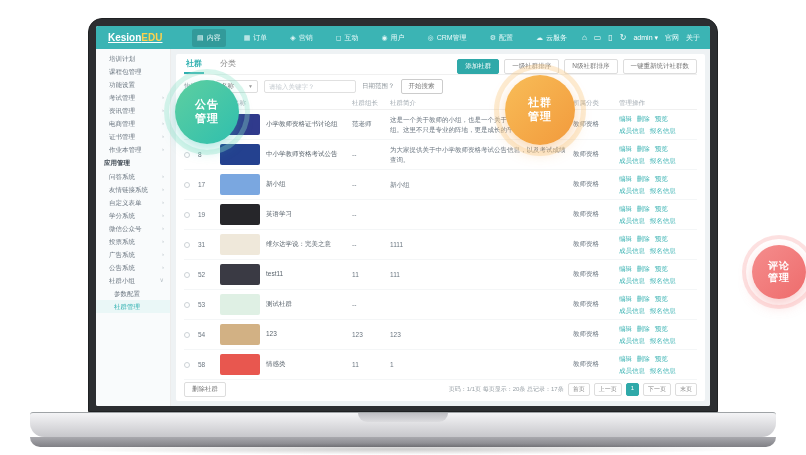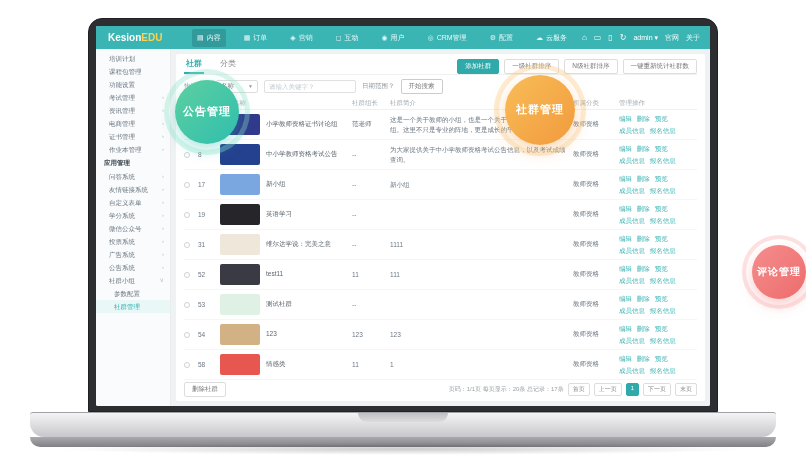--- a/index.html
+++ b/index.html
@@ -14,21 +14,21 @@
           background:linear-gradient(#f4f4f6,#c7c7cb); border-top:1px solid #9fa3a6; border-radius:3px 3px 14px 14px; }
   .notch { position:absolute; left:358px; top:413px; width:90px; height:9px;
            background:linear-gradient(#bfbfc4,#dcdcdf); border-radius:0 0 9px 9px; }
   .deck-bottom { position:absolute; left:30px; top:437px; width:746px; height:10px;
                  background:linear-gradient(#a9a9ae,#808085); border-radius:0 0 12px 12px; }
   .floor-shadow { position:absolute; left:55px; top:443px; width:696px; height:12px;
                   background:radial-gradient(ellipse at center, rgba(0,0,0,.20), rgba(0,0,0,0) 70%); }
 
   
   .topbar { height:23px; background:#3bb4b4; display:flex; align-items:center; color:#fff; }
-  .logo { width:96px; padding-left:12px; font-size:10px; font-weight:bold; white-space:nowrap; }
+  .logo { width:96px; padding-left:12px; font-size:10px; font-weight:bold; white-space:nowrap;text-decoration:underline; }
   .logo .accent { color:#ffd24d; }
   .topnav { display:flex; align-items:center; gap:13px; }
   .topnav-item { display:flex; align-items:center; gap:3px; font-size:7px; color:#eafafa; cursor:pointer;
                  padding:4px 5px; border-radius:2px; }
   .topnav-item.active { background:rgba(0,0,0,.14); }
   .topnav-item .glyph { font-size:7px; opacity:.95; }
   .topbar-right { margin-left:auto; display:flex; align-items:center; gap:7px; padding-right:10px; font-size:7px; }
   .topbar-right .glyph { font-size:8px; opacity:.95; cursor:pointer; }
   .user-menu { cursor:pointer; white-space:nowrap; }
   .topbar-link { cursor:pointer; white-space:nowrap; color:#eafafa; }
@@ -83,21 +83,21 @@
   .col-ops a { color:#3bb3b3; cursor:pointer; margin-right:3px; white-space:nowrap; text-decoration:none; }
   .h-name { width:132px; }
 
   
   .table-footer { display:flex; align-items:center; height:17px; margin-top:auto; font-size:6px; color:#99a1a7; }
   .pager { margin-left:auto; display:flex; align-items:center; gap:4px; }
   .page-btn { border:1px solid #ddd; border-radius:2px; padding:1px 4px; background:#fff; color:#888; cursor:pointer; white-space:nowrap; }
   .page-btn.active { background:#2fa9a9; border-color:#2fa9a9; color:#fff; }
 
   
-  .bubble { position:absolute; border-radius:50%; color:#fff; display:flex; flex-direction:row;
+  .bubble { position:absolute; border-radius:50%; color:#fff; display:flex; flex-direction:column;
             align-items:center; justify-content:center; font-weight:bold; letter-spacing:1px; line-height:1.25;
             z-index:20; text-align:center; }
   .bubble .ring { position:absolute; inset:-6px; border-radius:50%; pointer-events:none; }
   .b-news { left:6px; top:228px; width:68px; height:68px; font-size:11px;
             background:linear-gradient(135deg,#49c9c6,#2eb2c2); box-shadow:0 6px 14px rgba(46,178,194,.35); }
   .b-news .ring { box-shadow:0 0 0 5px rgba(120,215,215,.30); }
   .b-announce { left:175px; top:80px; width:64px; height:64px; font-size:11px;
             background:linear-gradient(135deg,#5ecfa0,#2fbfae); box-shadow:0 6px 14px rgba(47,191,174,.35); }
   .b-announce .ring { box-shadow:0 0 0 5px rgba(140,225,200,.35); }
   .b-community { left:505px; top:75px; width:70px; height:70px; font-size:11px;

